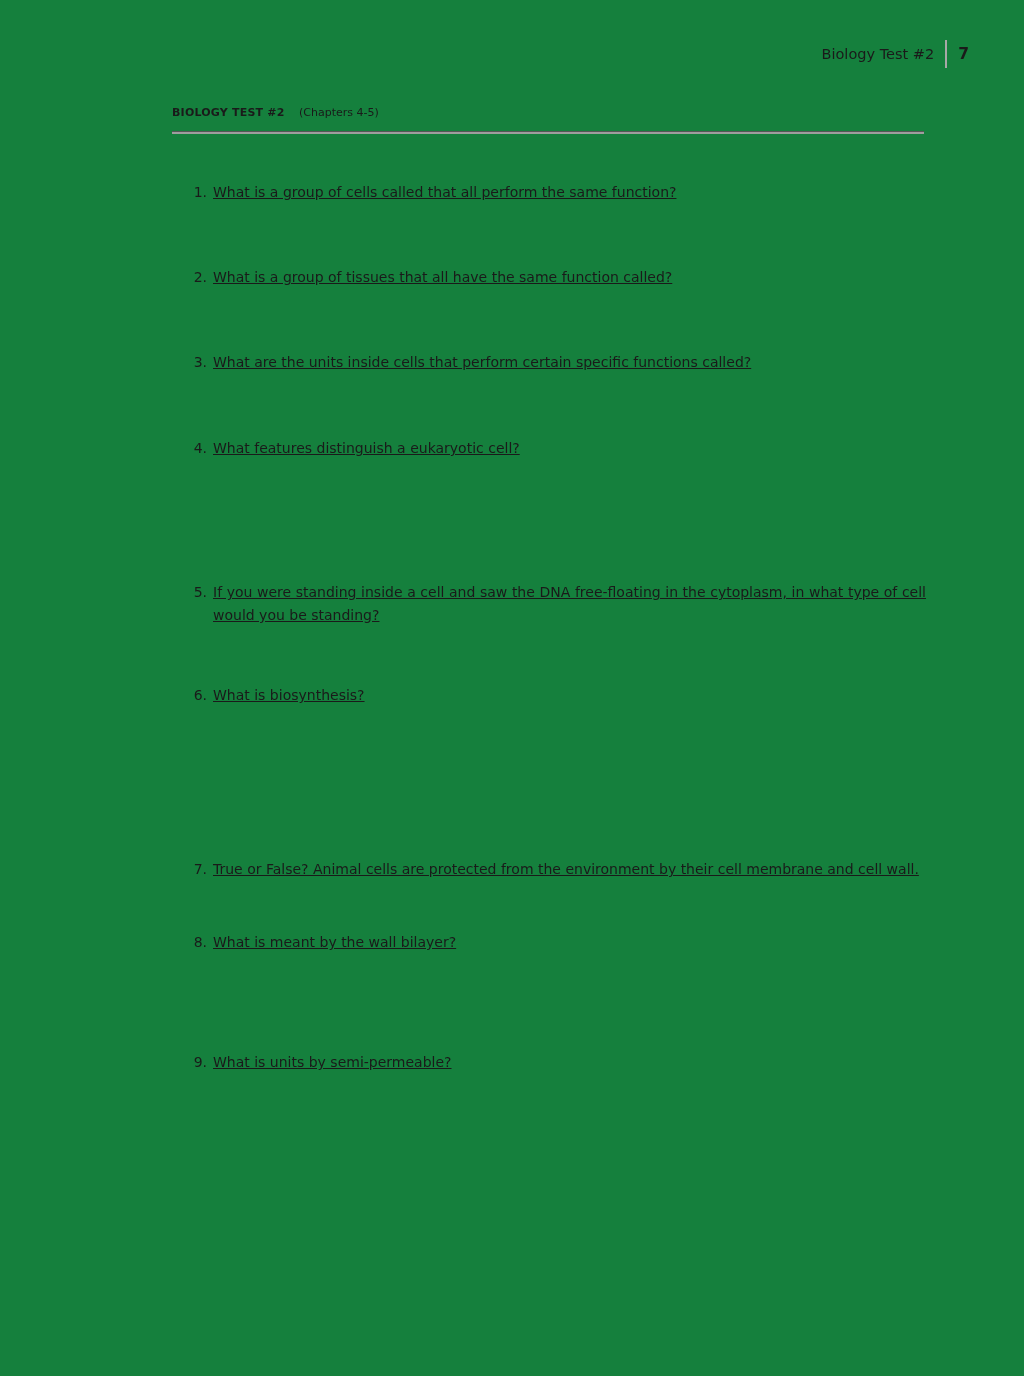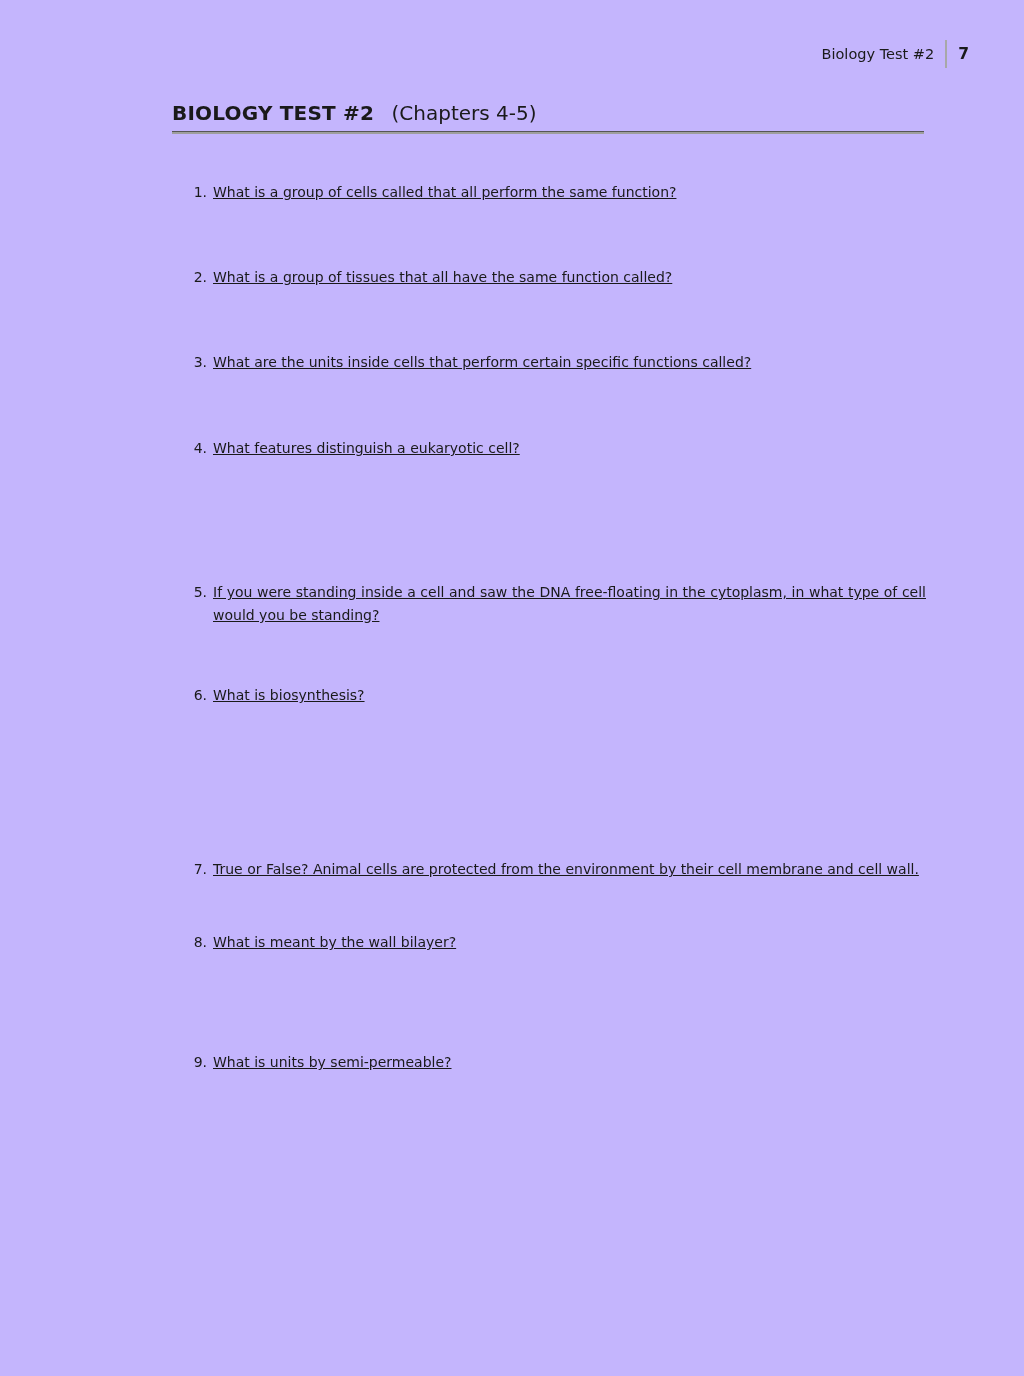--- a/index.html
+++ b/index.html
@@ -4,21 +4,21 @@
 <style>
   html, body {
     margin: 0;
     padding: 0;
     background: #ffffff;
   }
   .page {
     position: relative;
     width: 1024px;
     height: 1376px;
-    background: #c4b5fd;
+    background: #15803d;
     font-family: "DejaVu Sans", sans-serif;
     color: #1a1a1a;
     overflow: hidden;
   }
 
   
   .running-header {
     position: absolute;
     top: 40px;
     right: 55px;
@@ -42,21 +42,21 @@
   }
 
   
   .title-block {
     position: absolute;
     left: 172px;
     top: 102px;
     width: 752px;
   }
   .title-line {
-    font-size: 20px;
+    font-size: 11px;
     line-height: 22px;
     white-space: nowrap;
   }
   .doc-title {
     font-weight: bold;
     letter-spacing: 0.2px;
   }
   .doc-subtitle {
     font-weight: normal;
     margin-left: 11px;

